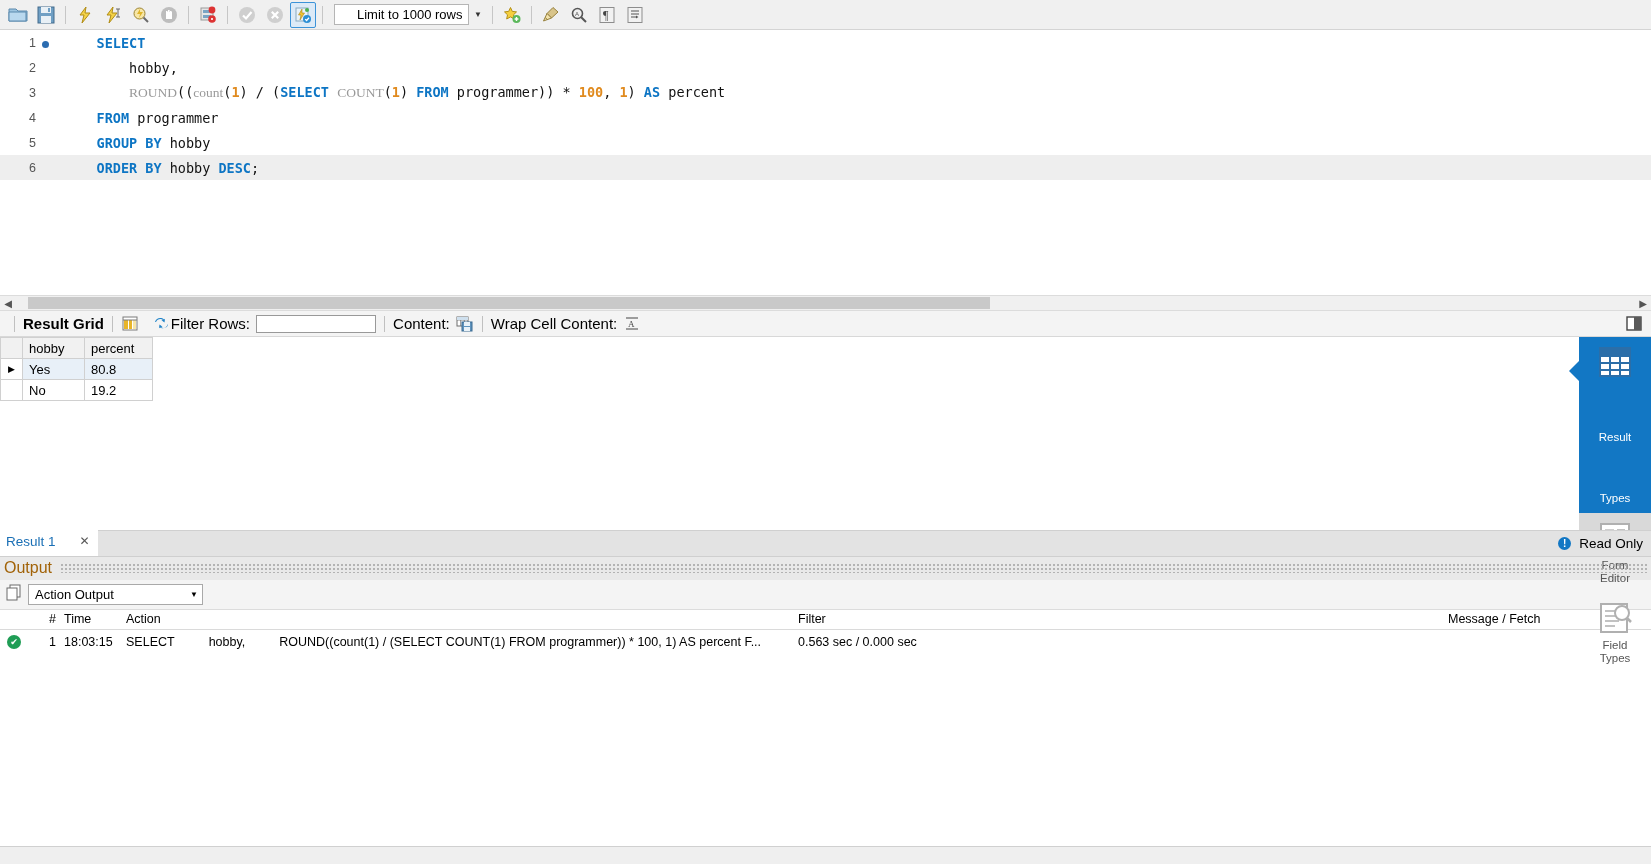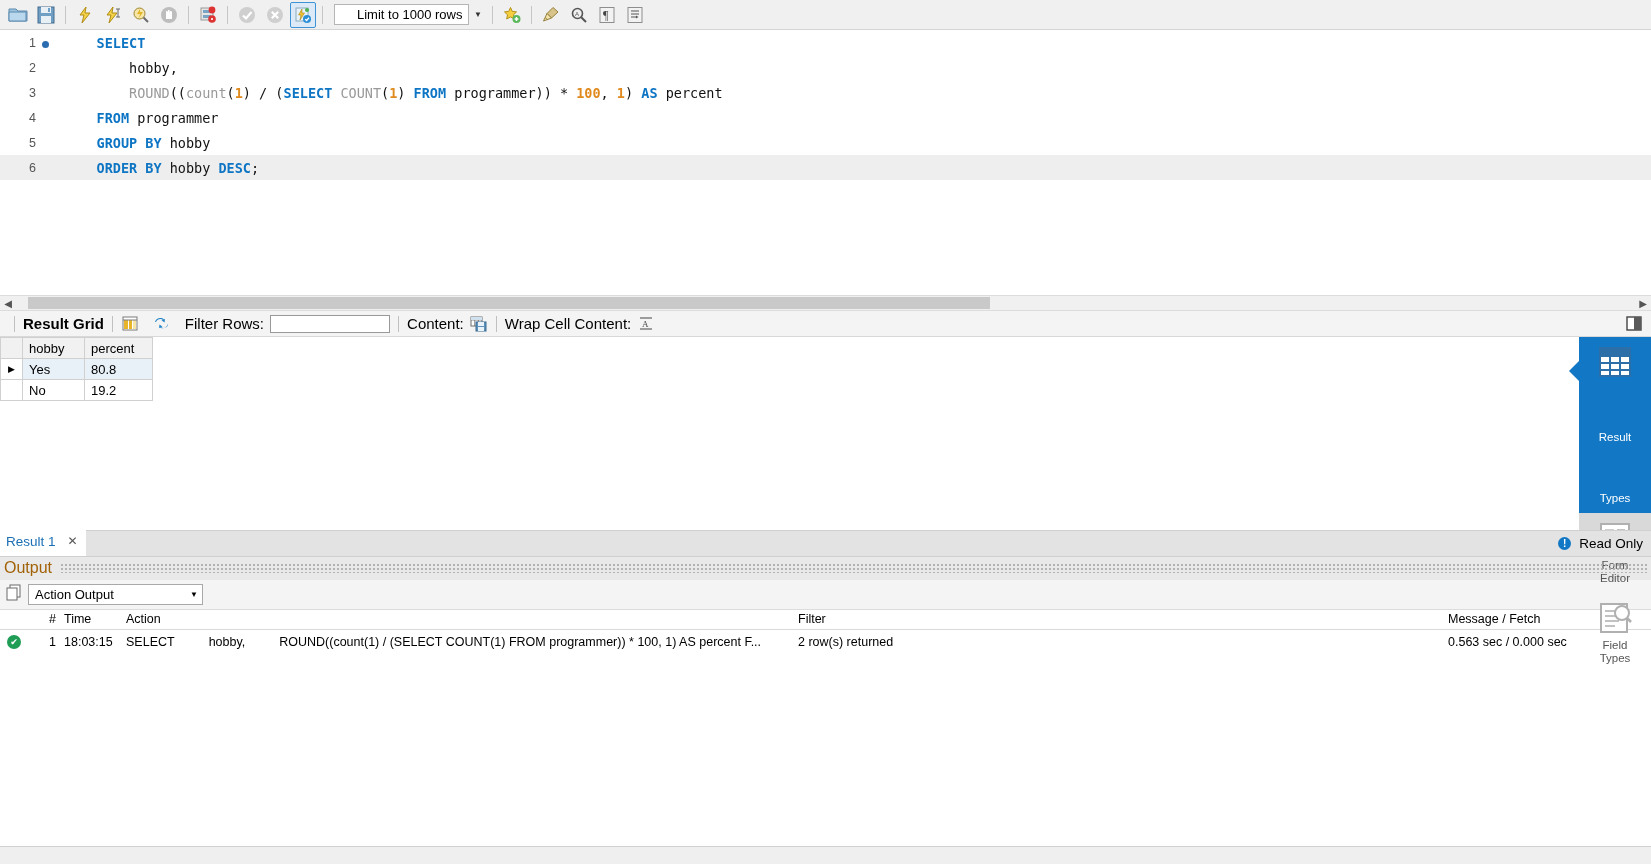--- a/index.html
+++ b/index.html
@@ -42,21 +42,21 @@
   }
   .code-line { height:25px; display:flex; align-items:center; white-space:pre; }
   .code-line.cur { background:#eeeeee; }
   .gutter {
     width:42px; text-align:right; padding-right:6px; color:#555;
     font-family:"Liberation Sans", sans-serif; font-size:12.5px; flex:none;
   }
   .bpmark { width:22px; flex:none; text-align:left; }
   .dot { display:inline-block; width:7px; height:7px; border-radius:50%; background:#2b6cb0; }
   .kw   { color:#0d75c4; font-weight:bold; }
-  .fn   { color:#999999; }
+  .fn   { color:#999999;font-family:Liberation Serif, serif; }
   .num  { color:#e08a1e; font-weight:bold; }
   .id   { color:#111111; }
   .op   { color:#111111; }
 
   
   .hscroll {
     height:16px; background:#f0f0f0; display:flex; align-items:center;
     border-top:1px solid #dcdcdc; border-bottom:1px solid #dcdcdc; flex:none;
   }
   .hs-arrow { width:16px; text-align:center; font-size:10px; color:#555; }
@@ -109,21 +109,21 @@
   }
   .side-ico { width:36px; height:34px; margin-bottom:4px; }
   .side-chevrons { margin-top:14px; color:#c4c4c4; font-size:22px; line-height:14px; text-align:center; }
 
   
   .result-tabbar {
     height:26px; background:#e3e3e3; display:flex; align-items:center;
     border-top:1px solid #d0d0d0; flex:none; position:relative;
   }
   .rtab {
-    height:26px; background:#fff; display:flex; align-items:center; gap:12px;
+    height:26px; background:#fff; display:flex; align-items:center; gap:24px;
     padding:0 8px 4px 6px; color:#1a6fb5; font-size:13.5px;
   }
   .rtab .x { color:#555; font-size:12px; }
   .readonly {
     position:absolute; right:8px; display:flex; align-items:center; gap:8px; font-size:13.5px;
   }
   .info-ico {
     width:13px; height:13px; border-radius:50%; background:#1277c4; color:#fff;
     font-size:10px; font-weight:bold; display:flex; align-items:center; justify-content:center;
   }
@@ -317,21 +317,21 @@
           <rect x="11" y="4" width="3" height="9" fill="#f5e4a8"></rect>
           <path d="M1 4h14" stroke="#7a7a7a"></path>
         </svg>
     </div>
     <div class="rg-icon" style="margin-left:14px">
       <svg width="16" height="15" viewBox="0 0 16 15">
           <path d="M2 6c1-3 5-4 7-2l-1.5.2 3 2.2.5-3.6-1 .6C7 .8 2 2 1 6z" fill="#1e82c8"></path>
           <path d="M14 9c-1 3-5 4-7 2l1.5-.2-3-2.2-.5 3.6 1-.6c2 1.6 7 .4 8-3.6z" fill="#1e82c8"></path>
         </svg>
     </div>
-    <span class="rg-label" style="margin-left:14px">Filter Rows:</span>
+    <span class="rg-label" style="">Filter Rows:</span>
     <input class="filter-input" value="" placeholder="" style="">
     <div class="rg-sep"></div>
     <span class="rg-label">Content:</span>
     <div class="rg-icon" style="margin-left:6px">
       <svg width="17" height="16" viewBox="0 0 17 16">
           <rect x="1" y="1" width="11" height="9" fill="#fff" stroke="#6e6e6e"></rect>
           <path d="M1 4h11M4.7 1v9M8.3 1v9" stroke="#6e6e6e" stroke-width=".8"></path>
           <rect x="1" y="1" width="11" height="3" fill="#cfe0ee"></rect>
           <rect x="6" y="6" width="10" height="9" fill="#5f93bd" stroke="#3a6a92"></rect>
           <rect x="8" y="6" width="6" height="4" fill="#e9f2f8"></rect>
@@ -460,21 +460,20 @@
       <span class="c-action">Action</span>
       <span class="c-msg">Filter</span>
       <span class="c-dur">Message / Fetch</span>
     </div>
     <div id="out-rows">
         <div class="out-row">
           <span class="c-status"><span class="ok-ico">✔</span></span>
           <span class="c-num">1</span>
           <span class="c-time">18:03:15</span>
           <span class="c-action"><span class="act-sql">SELECT<span class="pad"></span>hobby,<span class="pad"></span>ROUND((count(1) / (SELECT COUNT(1) FROM programmer)) * 100, 1) AS percent  F...</span></span>
-          <span class="c-msg">2 row(s) returned</span>
           <span class="c-dur">0.563 sec / 0.000 sec</span>
         </div>
       </div>
   </div>
 
   <div class="out-filler"></div>
   <div class="status-bar"></div>
 </div>
 
 </body></html>

